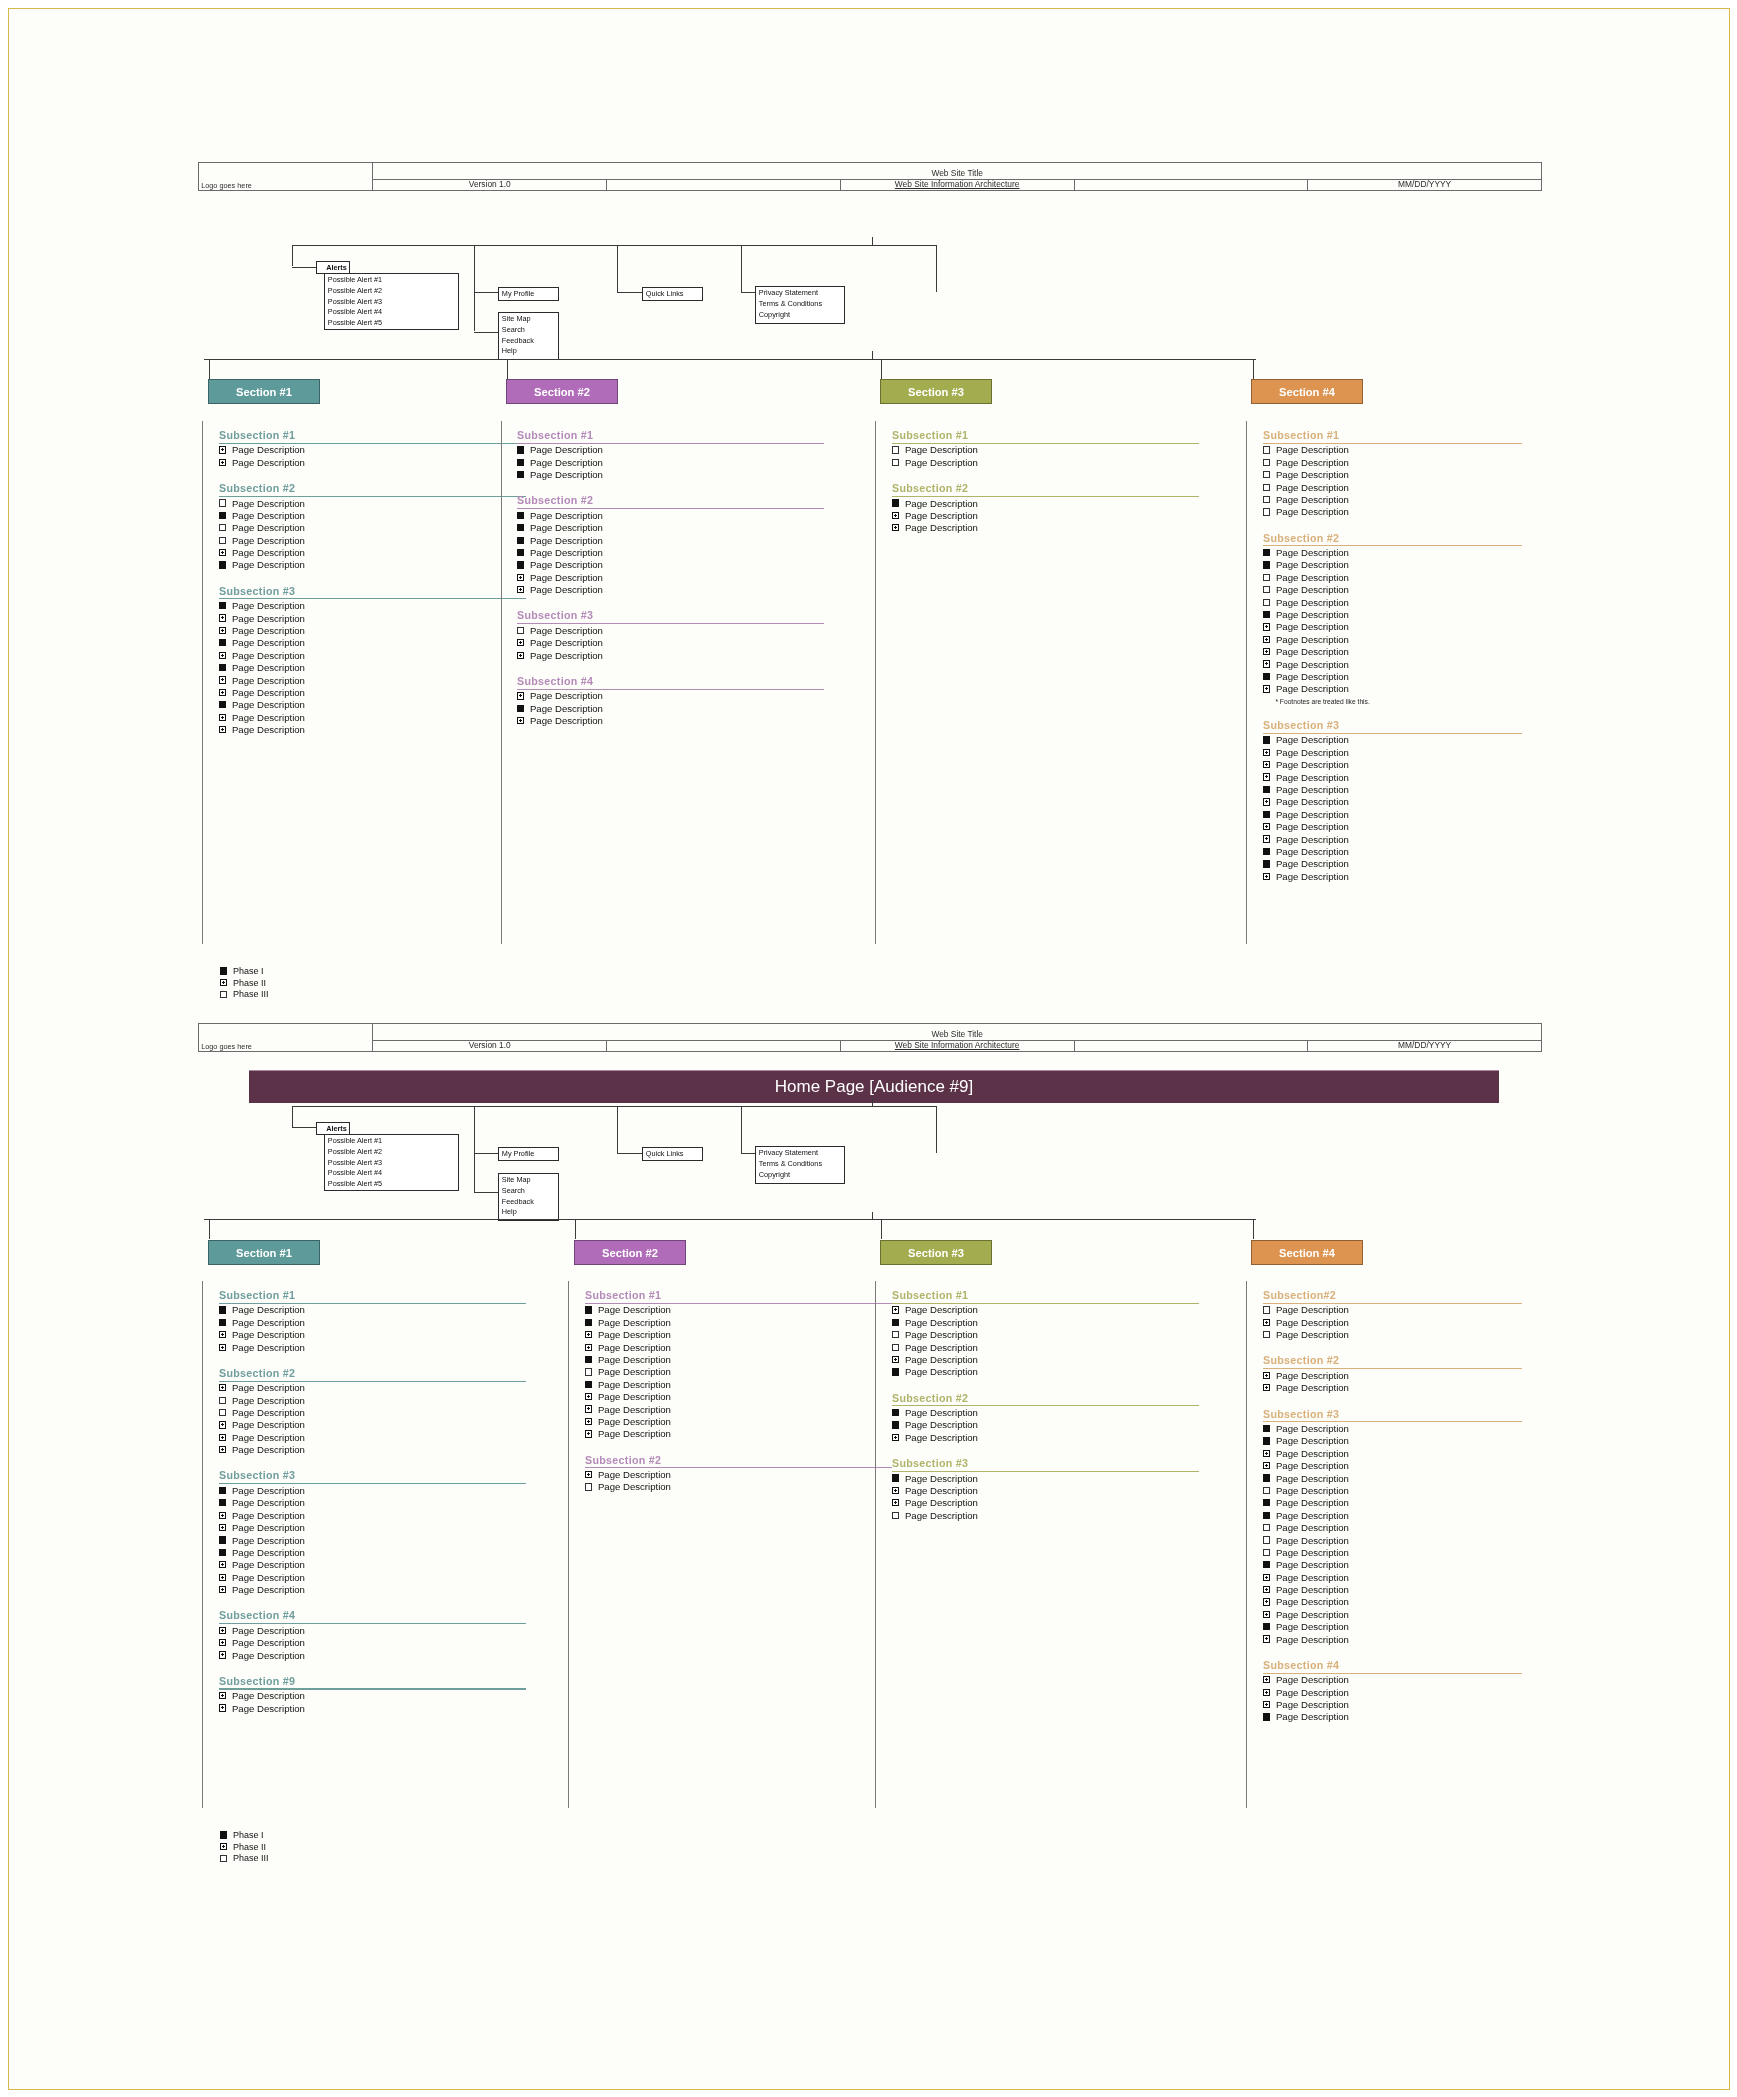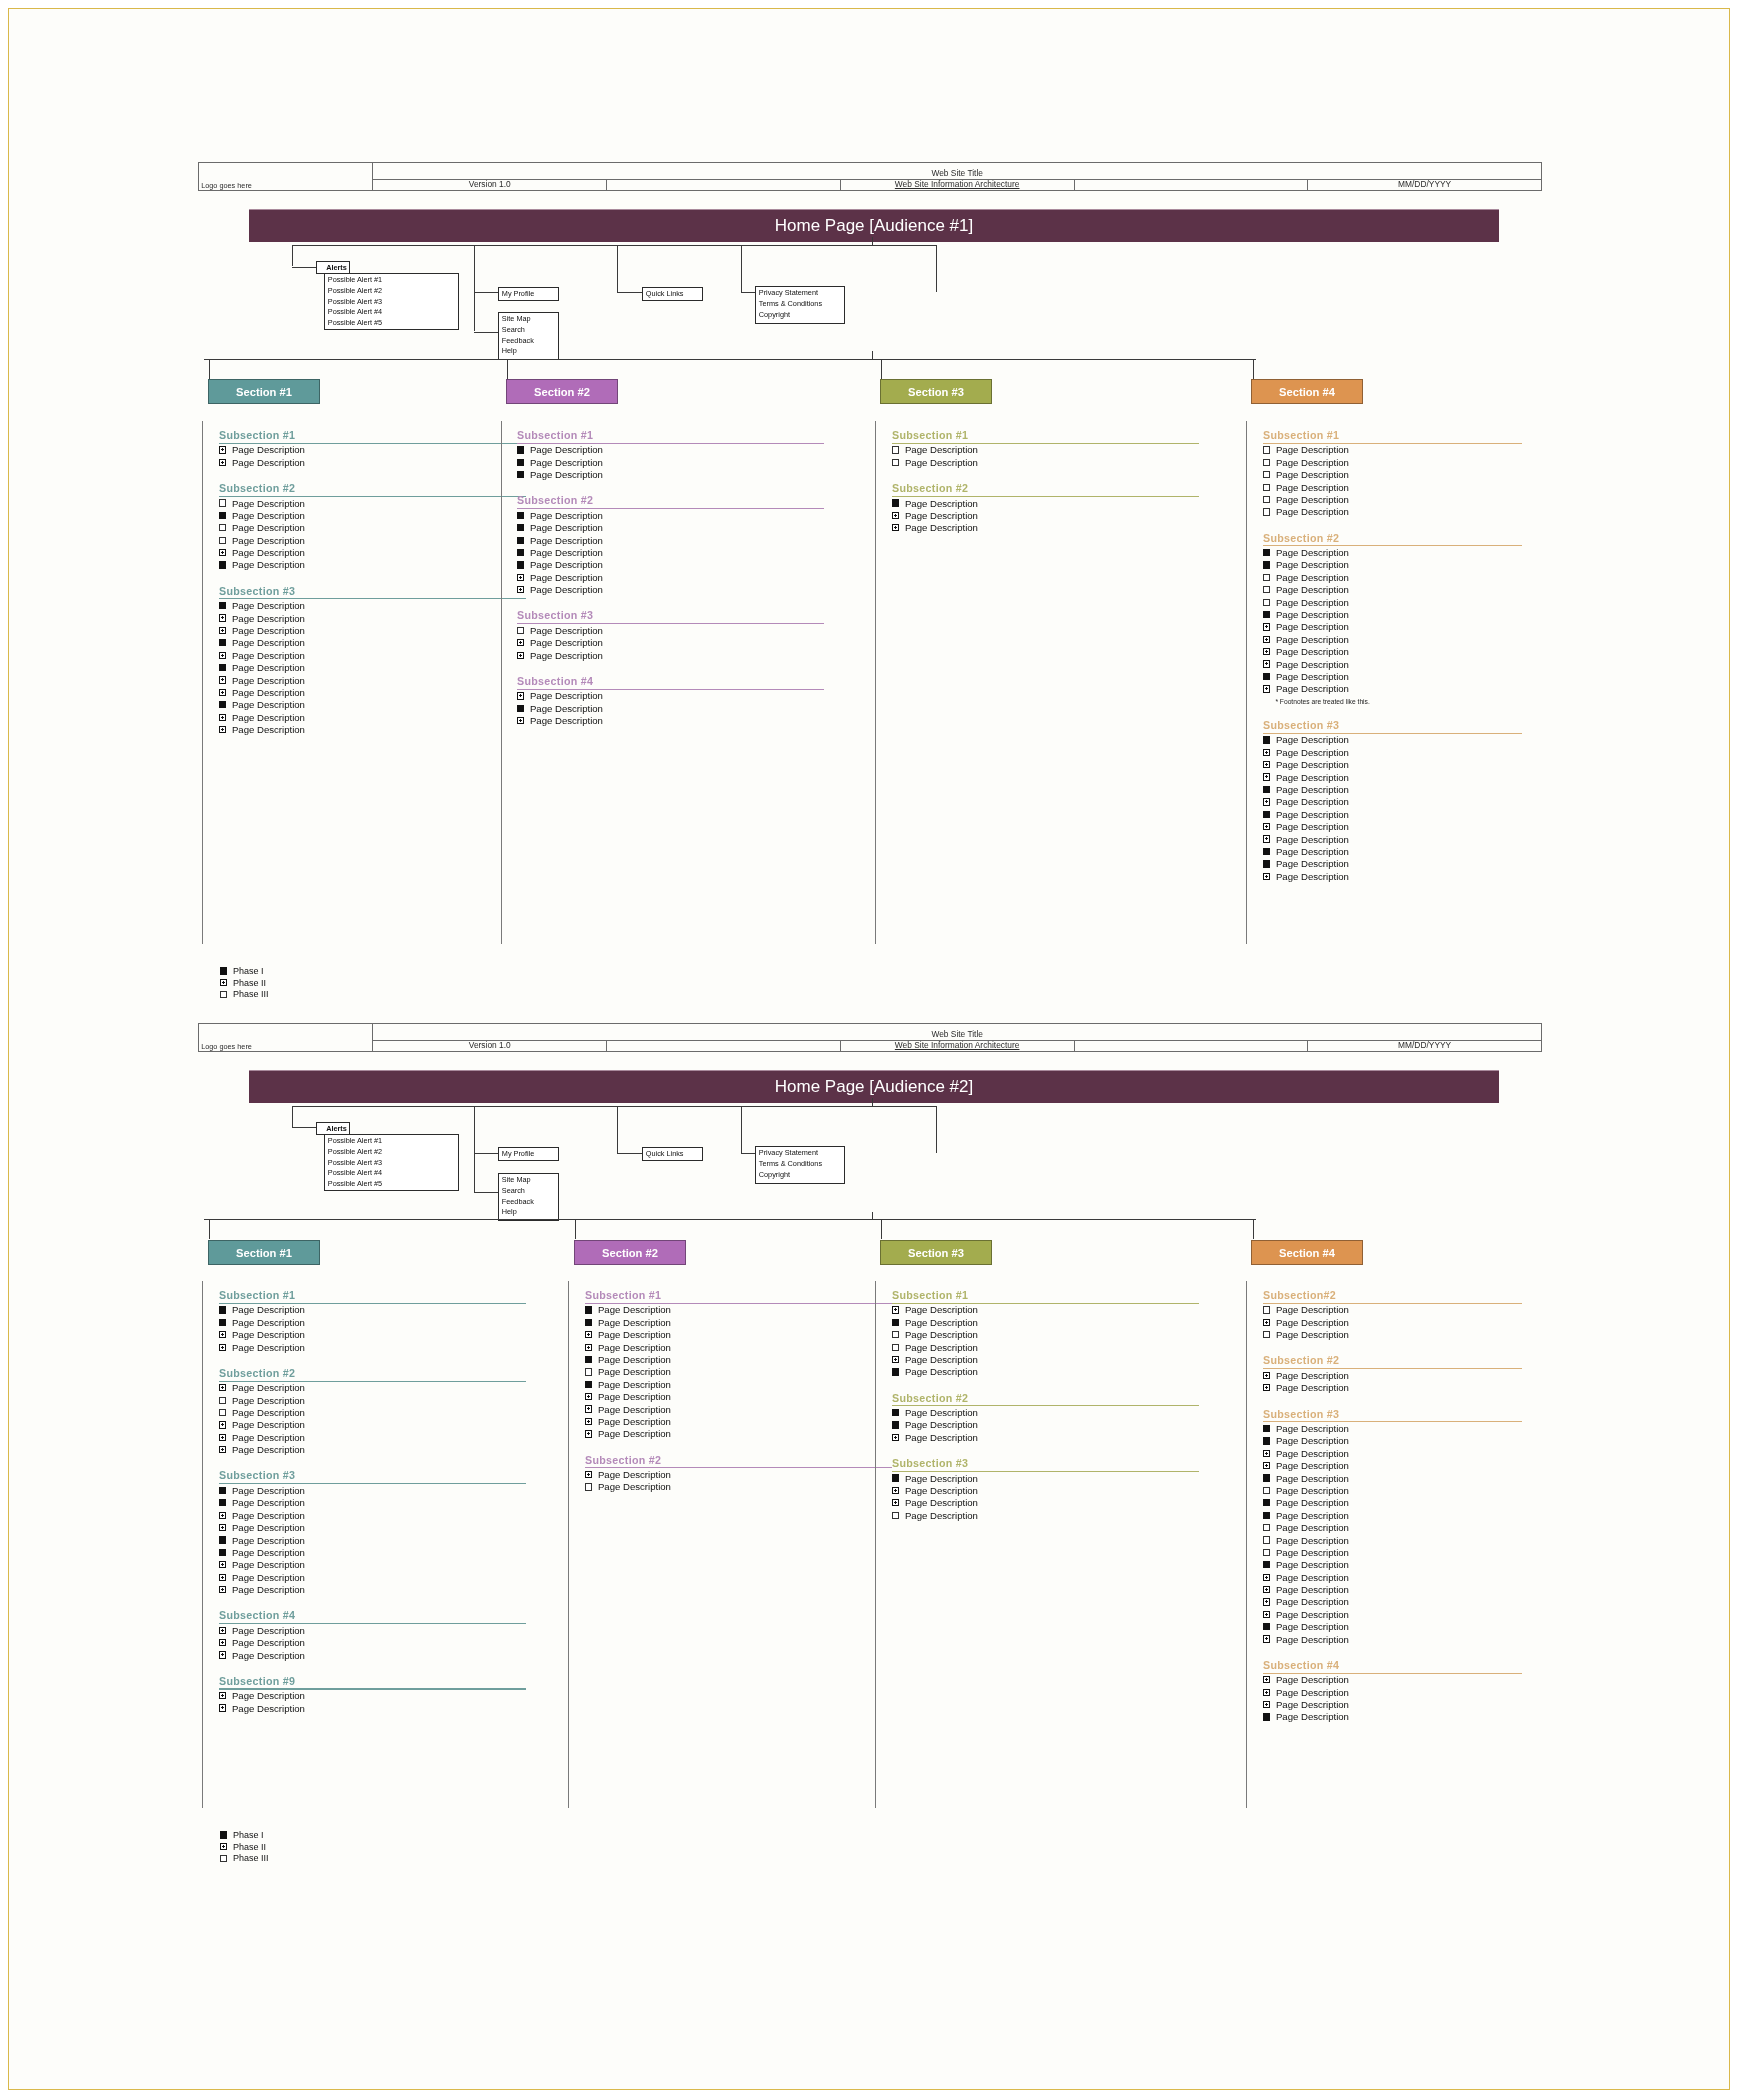--- a/index.html
+++ b/index.html
@@ -162,21 +162,20 @@
           <tr>
             <td class="dh-ver">Version 1.0</td>
             <td class="dh-blank"></td>
             <td class="dh-ia">Web Site Information Architecture</td>
             <td class="dh-mid"></td>
             <td class="dh-date">MM/DD/YYYY</td>
           </tr>
         </tbody>
       </table>
     </div>
-    <div class="homebar" style="left: 249px; top: 209px; width: 1250px; background: rgb(92, 50, 72);"><span>Home Page [Audience #1]</span></div>
     <div class="ln v" style="left: 872px; top: 237px; height: 7.9px;"></div>
     <div class="ln h" style="left: 292px; top: 245px; width: 644px;"></div>
     <div class="ln v" style="left: 292px; top: 245px; height: 21.4px;"></div>
     <div class="ln v" style="left: 474px; top: 245px; height: 47px;"></div>
     <div class="ln v" style="left: 617px; top: 245px; height: 47px;"></div>
     <div class="ln v" style="left: 741px; top: 245px; height: 47px;"></div>
     <div class="ln v" style="left: 936px; top: 245px; height: 47px;"></div>
     <div class="ln h" style="left: 292px; top: 267px; width: 25px;"></div>
     <div class="ln h" style="left: 474px; top: 292px; width: 23.6px;"></div>
     <div class="ln h" style="left: 617px; top: 292px; width: 25px;"></div>
@@ -589,21 +588,21 @@
           <tr>
             <td class="dh-ver">Version 1.0</td>
             <td class="dh-blank"></td>
             <td class="dh-ia">Web Site Information Architecture</td>
             <td class="dh-mid"></td>
             <td class="dh-date">MM/DD/YYYY</td>
           </tr>
         </tbody>
       </table>
     </div>
-    <div class="homebar" style="left: 249px; top: 1070px; width: 1250px; background: rgb(92, 50, 72);"><span>Home Page [Audience #2]</span></div>
+    <div class="homebar" style="left: 249px; top: 1070px; width: 1250px; background: rgb(92, 50, 72);"><span>Home Page [Audience #9]</span></div>
     <div class="ln v" style="left: 872px; top: 1098px; height: 7.9px;"></div>
     <div class="ln h" style="left: 292px; top: 1106px; width: 644px;"></div>
     <div class="ln v" style="left: 292px; top: 1106px; height: 21.4px;"></div>
     <div class="ln v" style="left: 474px; top: 1106px; height: 47px;"></div>
     <div class="ln v" style="left: 617px; top: 1106px; height: 47px;"></div>
     <div class="ln v" style="left: 741px; top: 1106px; height: 47px;"></div>
     <div class="ln v" style="left: 936px; top: 1106px; height: 47px;"></div>
     <div class="ln h" style="left: 292px; top: 1127px; width: 25px;"></div>
     <div class="ln h" style="left: 474px; top: 1153px; width: 23.6px;"></div>
     <div class="ln h" style="left: 617px; top: 1153px; width: 25px;"></div>

